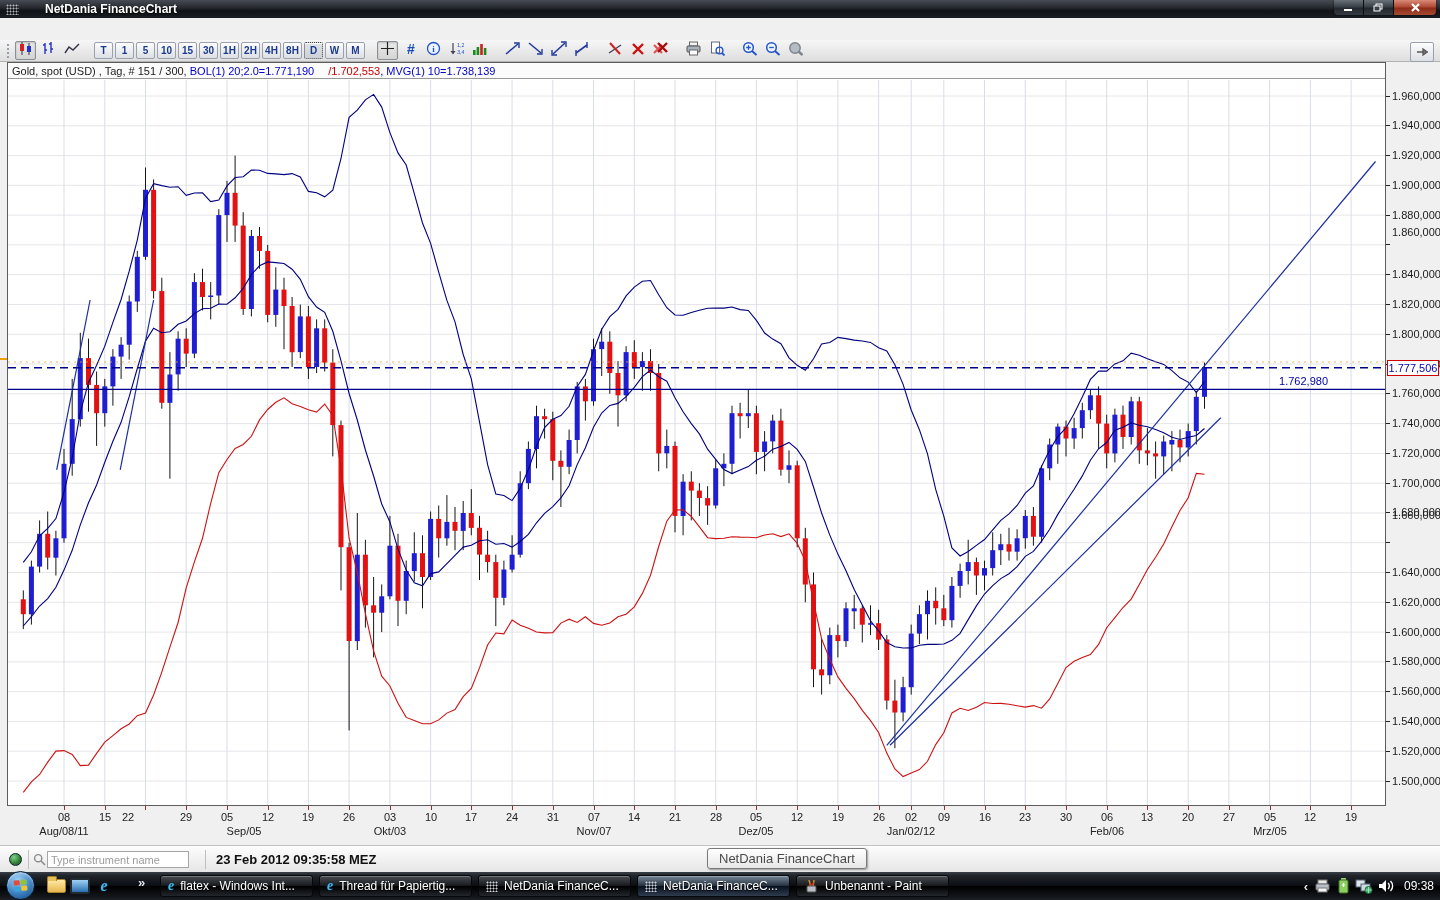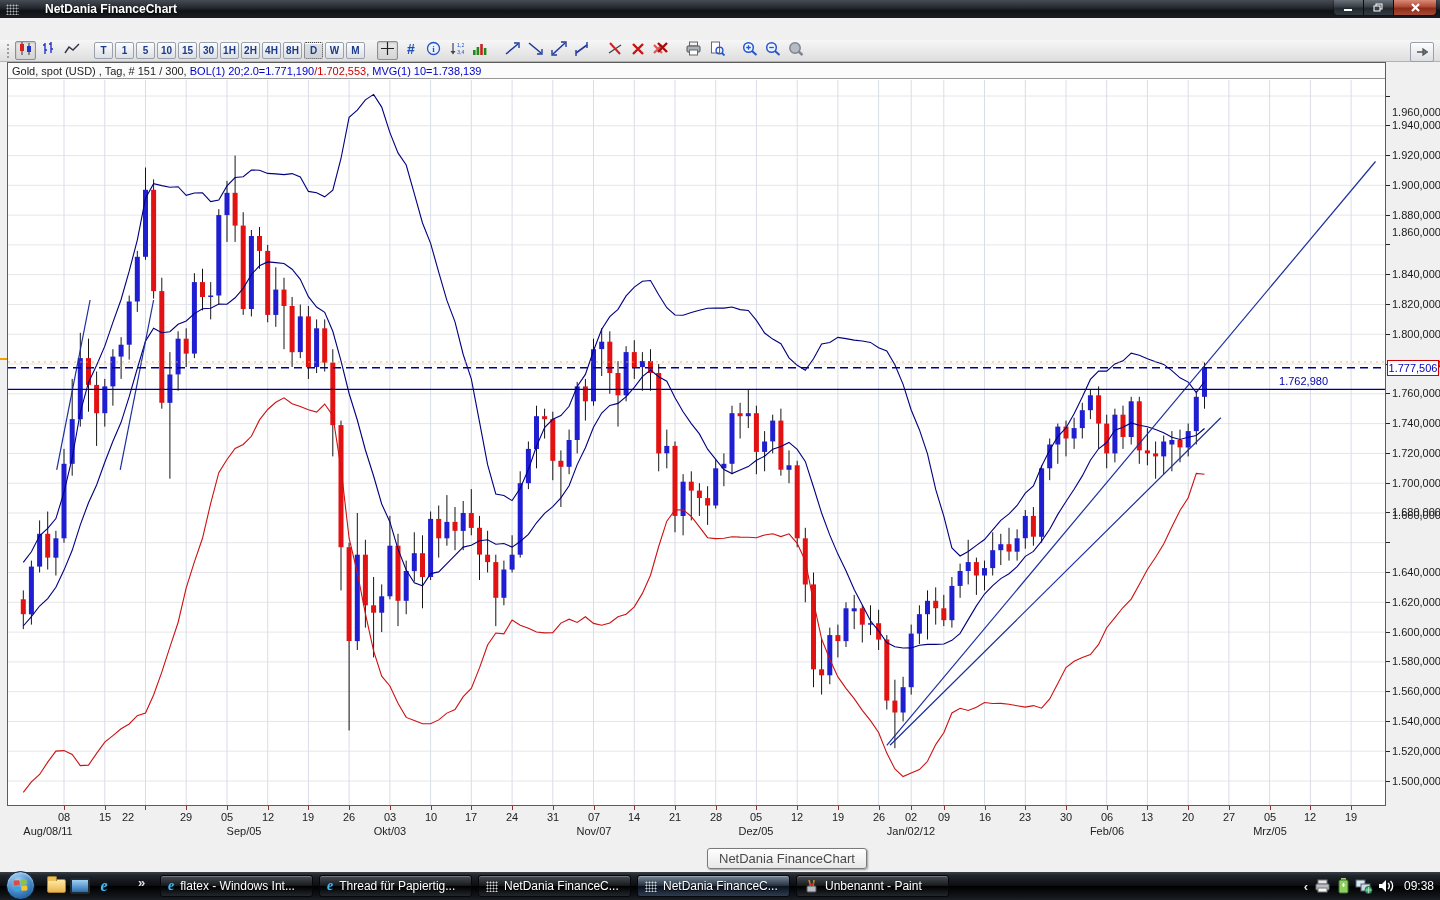--- a/index.html
+++ b/index.html
@@ -33,21 +33,21 @@
     background:linear-gradient(#fdfdfd,#dcdfe4);box-shadow:inset 0 1px 0 #fff;box-sizing:border-box;}
   .ibtn.sel{border:1px dotted #444;background:linear-gradient(#dfe2e6,#cdd1d7);}
   .tgap{width:10px;}
   #pinbtn{position:absolute;right:6px;top:2px;width:22px;height:18px;border:1px solid #9aa0ac;border-radius:2px;
     background:linear-gradient(#fdfdfd,#dcdfe4);display:flex;align-items:center;justify-content:center;}
   
   #chartbox{position:absolute;left:7px;top:62px;width:1379px;height:744px;border:1px solid #5c5c5c;
     background:#fff;box-sizing:border-box;}
   #legend{position:absolute;left:8px;top:63px;width:1377px;height:16px;border-bottom:1px solid #979797;
     background:#fbfbfb;font-size:11px;line-height:16px;padding-left:4px;box-sizing:border-box;white-space:nowrap;}
-  #legend .l1{color:#1c1c1c;} #legend .l2{color:#0000c8;} #legend .l3{color:#cc0000;} #legend .l4{color:#0000c8;}
+  #legend .l1{color:#1c1c1c;} #legend .l2{color:#0000c8;} #legend .l3{color:#cc0000;margin-left:14px;} #legend .l4{color:#0000c8;}
   #plot{position:absolute;left:8px;top:80px;width:1377px;height:725px;}
   .ylab{position:absolute;left:1392px;width:46px;height:13px;font-size:11px;color:#1a1a1a;line-height:13px;}
   .ytick{position:absolute;left:1386px;width:4px;height:1px;background:#222;}
   .xlab{position:absolute;width:44px;text-align:center;font-size:11px;color:#222;height:12px;line-height:12px;top:811px;}
   .xmon{top:825px;}
   .xtick{position:absolute;top:806px;width:1px;height:4px;background:#8b3333;}
   #price-label{position:absolute;left:1387px;top:360px;width:50px;height:14px;border:1px solid #cc0000;
     background:#fff;color:#0000bb;font-size:11px;line-height:14px;text-align:center;z-index:5;}
   #hline-label{position:absolute;left:1230px;top:375px;width:98px;text-align:right;font-size:11px;color:#0000aa;z-index:4;}
   #alert-tick{position:absolute;left:0;top:358px;width:7px;height:2px;background:#f0a000;}
@@ -633,21 +633,21 @@
       <line x1="48.7" y1="389.8" x2="82.1" y2="220.0" stroke="#1b2f9e" stroke-width="1.2"></line>
       <line x1="112.2" y1="389.8" x2="145.6" y2="220.0" stroke="#1b2f9e" stroke-width="1.2"></line>
       <line x1="878.8" y1="665.3" x2="1367.5" y2="81.5" stroke="#1b2f9e" stroke-width="1.2"></line>
       <line x1="882.0" y1="665.3" x2="1212.8" y2="337.7" stroke="#1b2f9e" stroke-width="1.2"></line>
       <line x1="0" x2="1377" y1="282.0" y2="282.0" stroke="#e6a23c" stroke-width="1" stroke-dasharray="2 4" opacity="0.8"></line>
       <line x1="0" x2="1377" y1="287.8" y2="287.8" stroke="#00008b" stroke-width="1.6" stroke-dasharray="8 5"></line>
       <line x1="0" x2="1377" y1="309.4" y2="309.4" stroke="#00008b" stroke-width="1.4"></line>
     </svg>
   <div id="axes">
       <div class="ytick" style="top:96px"></div>
-    <div class="ylab" style="top:106px">1.960,000</div>
+    <div class="ylab" style="top:90px">1.960,000</div>
       <div class="ytick" style="top:125px"></div>
     <div class="ylab" style="top:119px">1.940,000</div>
       <div class="ytick" style="top:155px"></div>
     <div class="ylab" style="top:149px">1.920,000</div>
       <div class="ytick" style="top:185px"></div>
     <div class="ylab" style="top:179px">1.900,000</div>
       <div class="ytick" style="top:215px"></div>
     <div class="ylab" style="top:209px">1.880,000</div>
       <div class="ytick" style="top:244px"></div>
     <div class="ylab" style="top:226px">1.860,000</div>
@@ -682,21 +682,21 @@
       <div class="ytick" style="top:691px"></div>
     <div class="ylab" style="top:685px">1.560,000</div>
       <div class="ytick" style="top:721px"></div>
     <div class="ylab" style="top:715px">1.540,000</div>
       <div class="ytick" style="top:751px"></div>
     <div class="ylab" style="top:745px">1.520,000</div>
       <div class="ytick" style="top:781px"></div>
     <div class="ylab" style="top:775px">1.500,000</div>
       <div class="xtick" style="left:64px"></div>
     <div class="xlab" style="left:42px">08</div>
-      <div class="xlab xmon" style="left:26px;width:60px;margin-left:-8px">Aug/08/11</div>
+      <div class="xlab xmon" style="left:42px;width:60px;margin-left:-8px">Aug/08/11</div>
       <div class="xtick" style="left:105px"></div>
     <div class="xlab" style="left:83px">15</div>
       <div class="xtick" style="left:145px"></div>
     <div class="xlab" style="left:106px">22</div>
       <div class="xtick" style="left:186px"></div>
     <div class="xlab" style="left:164px">29</div>
       <div class="xtick" style="left:227px"></div>
     <div class="xlab" style="left:205px">05</div>
       <div class="xlab xmon" style="left:222px;width:60px;margin-left:-8px">Sep/05</div>
       <div class="xtick" style="left:268px"></div>
@@ -759,20 +759,31 @@
       <div class="xlab xmon" style="left:1248px;width:60px;margin-left:-8px">Mrz/05</div>
       <div class="xtick" style="left:1310px"></div>
     <div class="xlab" style="left:1288px">12</div>
       <div class="xtick" style="left:1351px"></div>
     <div class="xlab" style="left:1329px">19</div>
     </div>
   <div id="alert-tick"></div>
   <div id="price-label">1.777,506</div>
   <div id="hline-label">1.762,980</div>
 
+  <div id="statusbar">
+    <div id="conn-dot"></div>
+    <div class="ssep" style="left:28px"></div>
+    <svg style="position:absolute;left:33px;top:7px" width="13" height="13" viewBox="0 0 13 13">
+      <circle cx="5.2" cy="5.2" r="3.6" fill="none" stroke="#8a8a8a" stroke-width="1.4"></circle>
+        <path d="M8 8l4 4" stroke="#8a8a8a" stroke-width="1.6"></path>
+    </svg>
+    <input id="search-input" placeholder="Type instrument name" style="">
+    <div class="ssep" style="left:205px"></div>
+    <div id="timestamp">23 Feb 2012 09:35:58 MEZ</div>
+  </div>
   <div id="tooltip">NetDania FinanceChart</div>
 
   <div id="taskbar">
     <div id="startorb">
       <div id="flag">
         <div style="background:#e04b3f"></div>
           <div style="background:#8cc63e"></div>
         <div style="background:#3ba4dc"></div>
           <div style="background:#f5c433"></div>
       </div>

